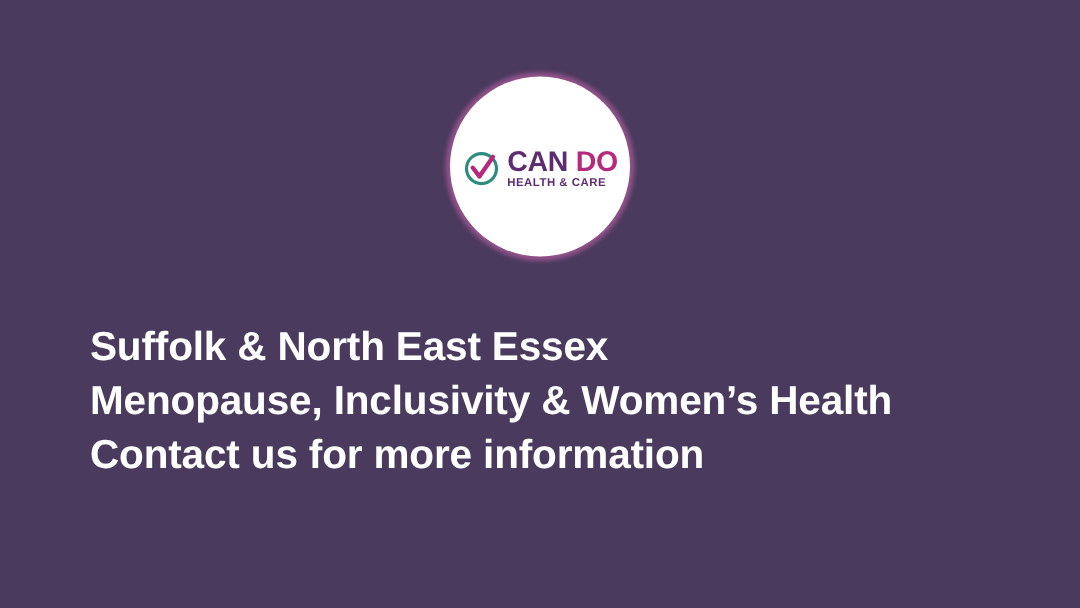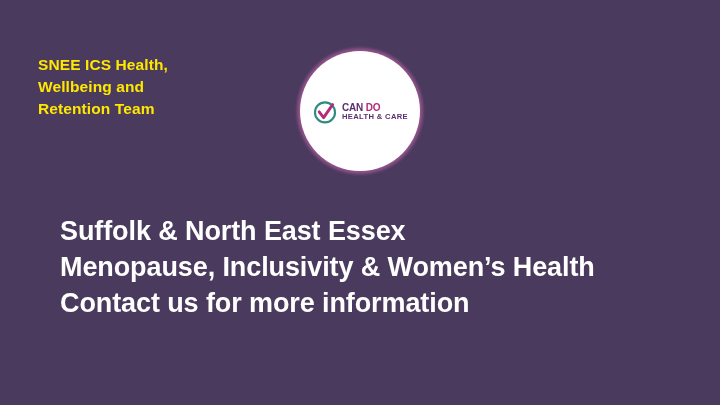--- a/index.html
+++ b/index.html
@@ -68,21 +68,21 @@
     width: 26px;
     height: 26px;
     flex: 0 0 26px;
   }
   .logo-text-block {
     display: flex;
     flex-direction: column;
     line-height: 1;
   }
   .logo-title {
-    font-size: 10px;
+    font-size: 19px;
     font-weight: bold;
     letter-spacing: -0.2px;
     white-space: nowrap;
   }
   .logo-can { color: #5c2d70; }
   .logo-do  { color: #b52a7c; }
   .logo-sub {
     margin-top: 0;
     font-size: 7.6px;
     font-weight: bold;
@@ -118,23 +118,20 @@
     font-weight: normal;
     letter-spacing: 0.05px;
     white-space: nowrap;
   }
 </style>
 </head>
 <body>
 
 <div class="slide">
 
-  <div class="team-label">SNEE ICS Health,
-Wellbeing and
-Retention Team</div>
 
   <div class="logo-wrap">
     <div class="logo-glow"></div>
     <div class="logo-circle">
       <div class="logo-inner">
         <span class="logo-mark">
           <svg viewBox="0 0 26 26" width="26" height="26" aria-hidden="true">
             <circle cx="13" cy="13.4" r="10" fill="none" stroke="#2e8b7f" stroke-width="2.1"></circle>
             <path d="M7.2 12.8 L11.6 18.6 L20.6 5.6" fill="none" stroke="#b52a7c" stroke-width="2.9" stroke-linecap="round" stroke-linejoin="round"></path>
           </svg>

